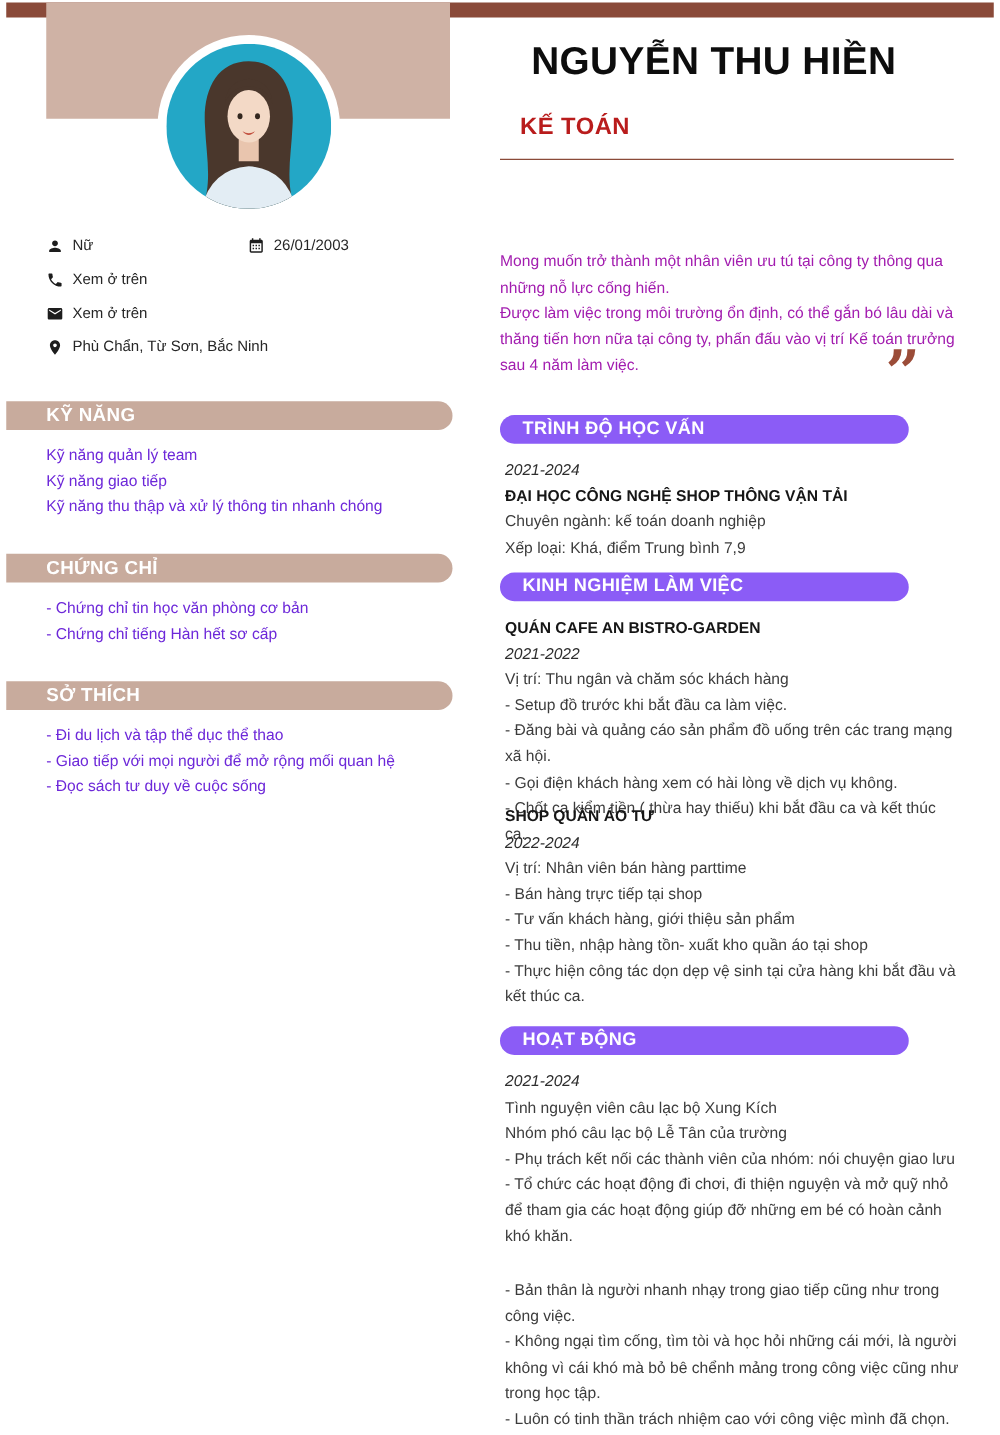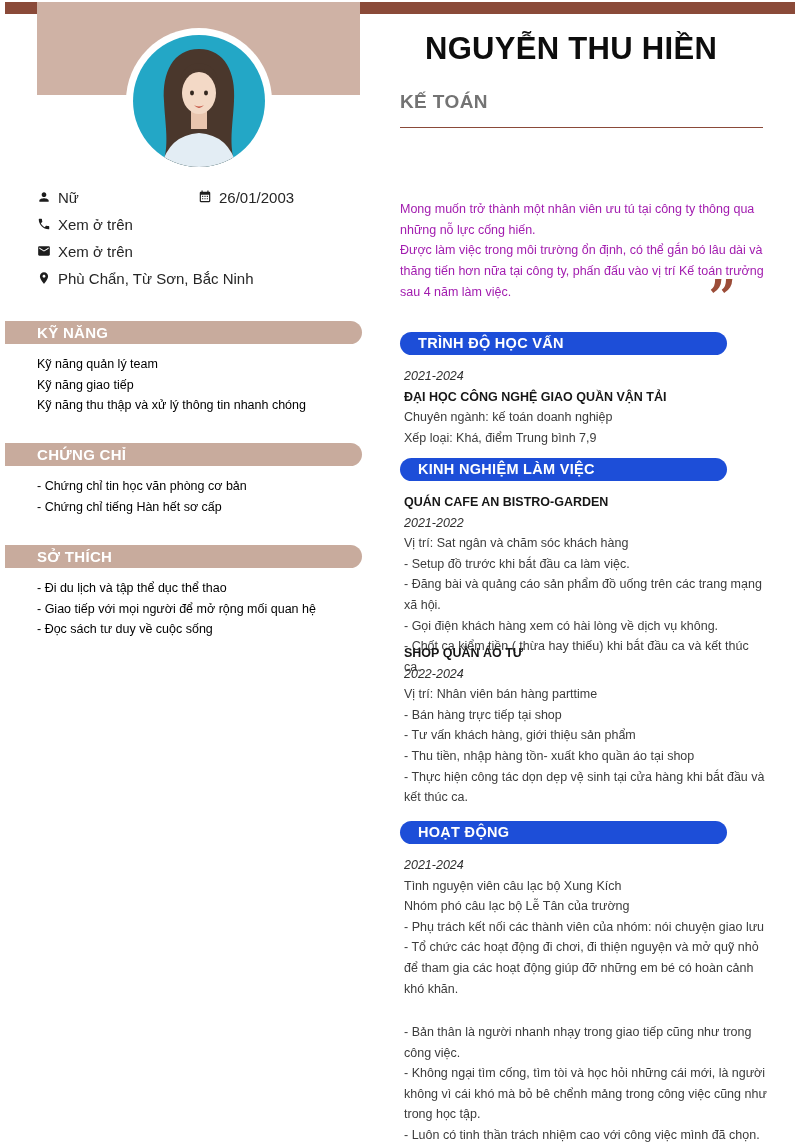--- a/index.html
+++ b/index.html
@@ -11,40 +11,40 @@
   .tan-block { position:absolute; left:37px; top:2px; width:323px; height:93px; background:#CFB2A5; }
   .photo { position:absolute; left:126px; top:28px; width:146px; height:146px; border-radius:50%;
            background:#ffffff; display:flex; align-items:center; justify-content:center; }
   .photo-inner { width:132px; height:132px; border-radius:50%; overflow:hidden; }
 
   
   .left-col { position:absolute; left:0; top:0; width:362px; height:1148px; }
   .contact { position:absolute; left:37px; top:186px; width:320px; }
   .c-row { position:relative; height:27px; }
   .c-row .ic { position:absolute; left:0; top:4px; width:14px; height:14px; }
-  .c-row .ct { position:absolute; left:21px; top:3px; font-size:15px; color:#262626; }
+  .c-row .ct { position:absolute; left:21px; top:3px; font-size:12px; color:#262626; }
   .c-row .ic2 { left:161px; }
   .c-row .ct2 { left:182px; }
   .ic svg { display:block; width:14px; height:14px; fill:#1d1d1d; }
 
   .lbadge { position:absolute; left:5px; width:357px; height:23px; background:#C8AB9D;
             border-radius:0 12px 12px 0; color:#ffffff; font-weight:bold; font-size:15px;
             line-height:23px; padding-left:32px; letter-spacing:0.3px; }
-  .llist { position:absolute; left:37px; width:320px; font-size:12.5px; color:#000000; line-height:20.6px; }
+  .llist { position:absolute; left:37px; width:320px; font-size:12.5px; color:#6d28d9; line-height:20.6px; }
 
   
   .right-col { position:absolute; left:400px; top:0; width:364px; height:1148px; }
   .name { position:absolute; top:31px; left:0; font-size:31px; font-weight:bold; color:#0d0d0d; letter-spacing:0.3px; white-space:nowrap;margin-left:25px; }
-  .role { position:absolute; top:91px; left:0; font-size:19px; font-weight:bold; color:#737373; letter-spacing:0.4px; }
+  .role { position:absolute; top:91px; left:16px; font-size:19px; font-weight:bold; color:#b91c1c; letter-spacing:0.4px; }
   .rule { position:absolute; top:127px; left:0; width:363px; border-top:1.5px solid #8A4A39; }
   .objective { position:absolute; top:199px; left:0; width:364px; font-size:12.5px; color:#a21caf; line-height:20.7px; }
   .quote { position:absolute; top:278px; right:28px; font-family:"DejaVu Serif", serif; font-weight:bold;
            font-size:48px; line-height:40px; color:#9B4C38; }
 
-  .rbadge { position:absolute; left:0; width:327px; height:23px; background:#1d4ed8; border-radius:12px;
+  .rbadge { position:absolute; left:0; width:327px; height:23px; background:#8b5cf6; border-radius:12px;
             color:#ffffff; font-weight:bold; font-size:14.5px; line-height:23px; padding-left:18px; letter-spacing:0.3px; }
   .blk { position:absolute; left:4px; width:364px; font-size:12.5px; color:#3c3c3c; line-height:20.6px; }
   .period { font-style:italic; color:#2e2e2e; }
   .strong-line { font-weight:bold; color:#161616; }
 
   .watermark { position:absolute; right:10px; top:1180px; font-family:"DejaVu Sans Mono", monospace;
                font-size:12px; color:#15803d; letter-spacing:1px; }
 </style>
 </head>
 <body>
@@ -143,30 +143,30 @@
 
     <div class="objective">
       <div>Mong muốn trở thành một nhân viên ưu tú tại công ty thông qua những nỗ lực cống hiến.</div>
       <div>Được làm việc trong môi trường ổn định, có thể gắn bó lâu dài và thăng tiến hơn nữa tại công ty, phấn đấu vào vị trí Kế toán trưởng sau 4 năm làm việc.</div>
     </div>
     <div class="quote">”</div>
 
     <div class="rbadge" style="top:332px">TRÌNH ĐỘ HỌC VẤN</div>
     <div class="blk" style="top:366px">
       <div class="period">2021-2024</div>
-      <div class="strong-line">ĐẠI HỌC CÔNG NGHỆ GIAO QUẦN VẬN TẢI</div>
+      <div class="strong-line">ĐẠI HỌC CÔNG NGHỆ SHOP THÔNG VẬN TẢI</div>
       <div>Chuyên ngành: kế toán doanh nghiệp</div>
       <div>Xếp loại: Khá, điểm Trung bình 7,9</div>
     </div>
 
     <div class="rbadge" style="top:458px">KINH NGHIỆM LÀM VIỆC</div>
     <div class="blk" style="top:492px">
       <div class="strong-line">QUÁN CAFE AN BISTRO-GARDEN</div>
       <div class="period">2021-2022</div>
-      <div>Vị trí: Sat ngân và chăm sóc khách hàng</div>
+      <div>Vị trí: Thu ngân và chăm sóc khách hàng</div>
       <div>- Setup đồ trước khi bắt đầu ca làm việc.</div>
       <div>- Đăng bài và quảng cáo sản phẩm đồ uống trên các trang mạng xã hội.</div>
       <div>- Gọi điện khách hàng xem có hài lòng về dịch vụ không.</div>
       <div>- Chốt ca kiểm tiền ( thừa hay thiếu) khi bắt đầu ca và kết thúc ca.</div>
     </div>
     <div class="blk" style="top:643px">
       <div class="strong-line">SHOP QUẦN ÁO TƯ</div>
       <div class="period">2022-2024</div>
       <div>Vị trí: Nhân viên bán hàng parttime</div>
       <div>- Bán hàng trực tiếp tại shop</div>

